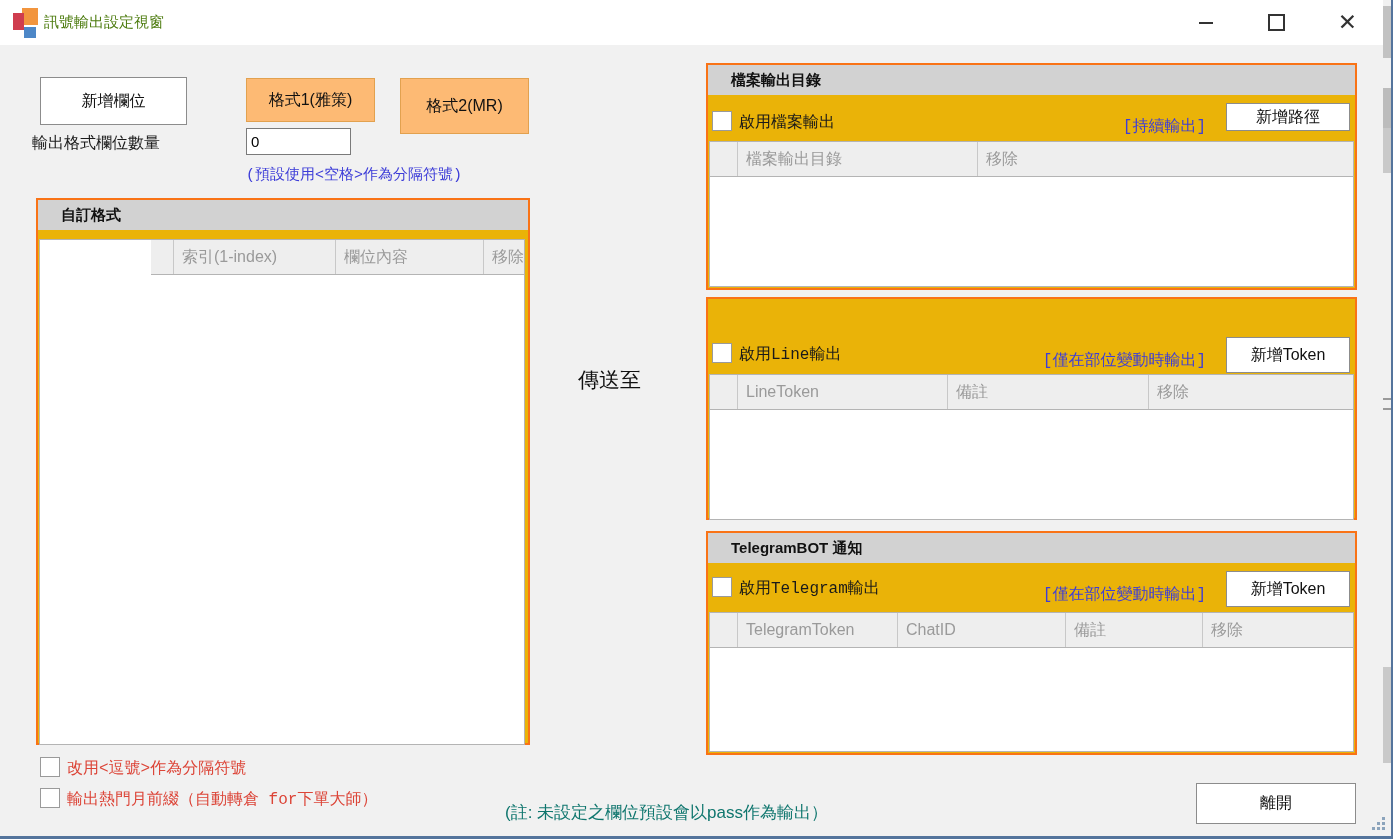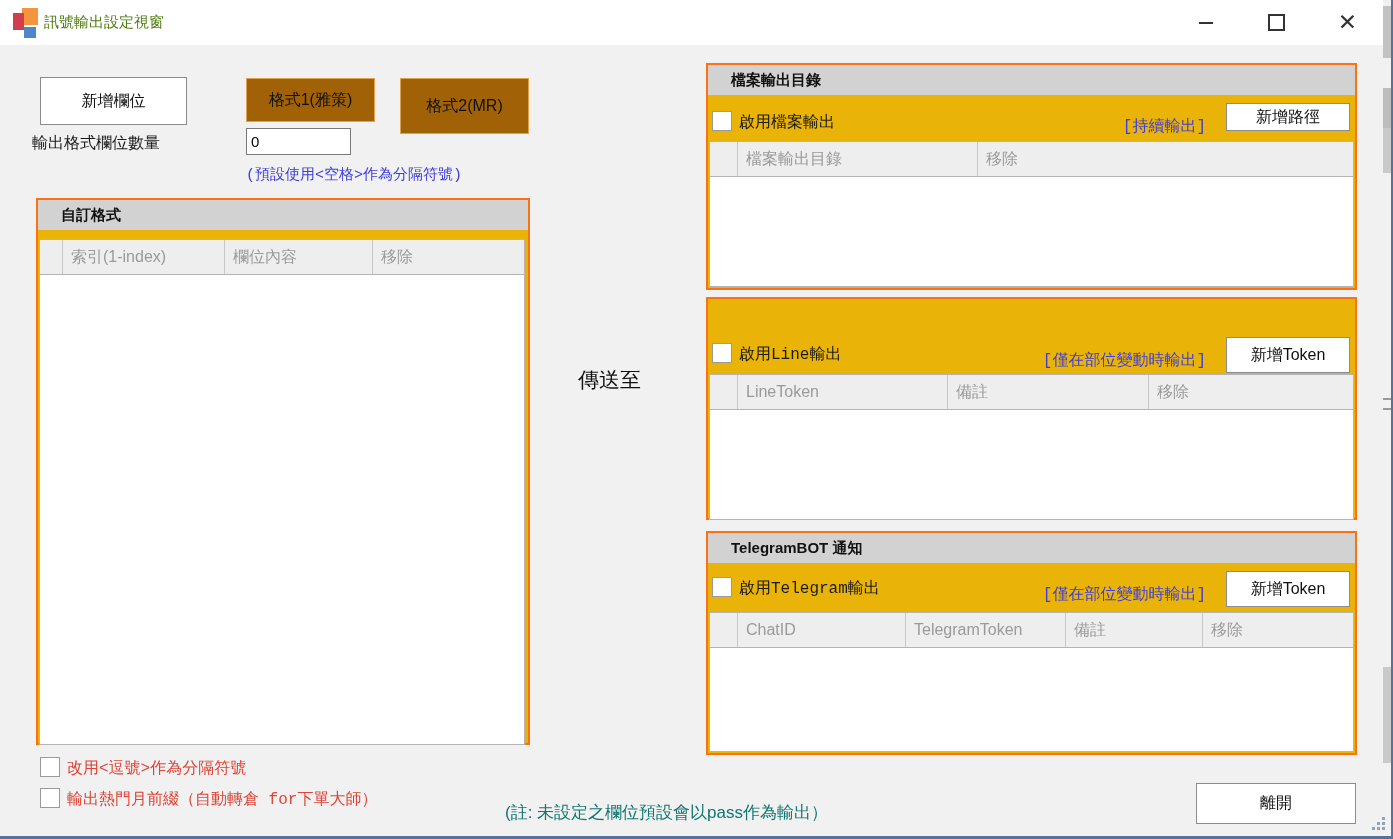--- a/index.html
+++ b/index.html
@@ -21,21 +21,21 @@
   .win-title { position:absolute; left:44px; top:13px; font-size:15px; color:#4d7c0f; }
   .win-controls { position:absolute; right:8px; top:0; height:45px; display:flex; }
   .win-btn { width:71px; height:45px; display:flex; align-items:center; justify-content:center; cursor:default; }
   .min-glyph { display:block; width:14px; height:2px; background:#333; }
   .max-glyph { display:block; width:17px; height:17px; border:2px solid #333; background:transparent; }
   .close-glyph { font-size:23px; color:#333; line-height:1; }
 
   
   .btn { position:absolute; display:flex; align-items:center; justify-content:center;
          background:#ffffff; border:1px solid #8c8c8c; font-size:16px; color:#111; cursor:default; }
-  .btn-peach { background:#a16207; border:1px solid #e2a14f; }
+  .btn-peach { background:#fdba74; border:1px solid #e2a14f; }
   .checkbox { position:absolute; width:20px; height:20px; background:#ffffff; border:1px solid #9a9a9a; }
   .label { position:absolute; font-size:16px; white-space:nowrap;font-family:Liberation Mono, monospace; }
   .hint-blue { color:#3d3dd8; }
   .label-red { color:#dc4437; }
   .textbox { position:absolute; border:1px solid #7a7a7a; background:#fff; font-size:15px;
              padding:2px 4px; font-family:"Liberation Sans","DejaVu Sans",sans-serif; }
 
   
   .group { position:absolute; background:#eab308; border:2px solid #f97316; }
   .group-header { height:30px; line-height:30px; background:#d2d2d2; font-weight:bold;
@@ -89,21 +89,21 @@
   <div class="btn" style="left:40px; top:77px; width:147px; height:48px;">新增欄位</div>
   <div class="btn btn-peach" style="left:246px; top:78px; width:129px; height:44px;">格式1(雅策)</div>
   <div class="btn btn-peach" style="left:400px; top:78px; width:129px; height:56px;">格式2(MR)</div>
 
   <span class="label" style="left:32px; top:133px;">輸出格式欄位數量</span>
   <input class="textbox" style="left: 246px; top: 128px; width: 105px; height: 27px;" value="0">
   <span class="label hint-blue" style="left:246px; top:165px; font-size:15px;">(預設使用&lt;空格&gt;作為分隔符號)</span>
 
   <div class="group" style="left:36px; top:198px; width:494px; height:547px;">
     <div class="group-header">自訂格式</div>
-    <div class="tbl" style="left:1px; top:39px; width:486px; height:506px;">
+    <div class="tbl" style="left:1px; top:39px; width:486px; height:506px;align-items:flex-end;">
       <div class="tbl-head">
         <div class="th-cell" style="width:23px; padding-left:0;"></div>
         <div class="th-cell" style="width:162px;">索引(1-index)</div>
         <div class="th-cell" style="width:148px;">欄位內容</div>
         <div class="th-cell th-flex">移除</div>
       </div>
       <div class="tbl-body"></div>
     </div>
   </div>
 
@@ -143,22 +143,22 @@
 
   <div class="group" style="left:706px; top:531px; width:651px; height:224px;">
     <div class="group-header">TelegramBOT 通知</div>
     <span class="checkbox" style="left:4px; top:44px;"></span>
     <span class="label" style="left:31px; top:45px;">啟用Telegram輸出</span>
     <span class="label hint-blue" style="right:149px; top:51px;">[僅在部位變動時輸出]</span>
     <div class="btn" style="right:5px; top:38px; width:124px; height:36px;">新增Token</div>
     <div class="tbl" style="left:1px; top:79px; width:645px; height:140px;">
       <div class="tbl-head">
         <div class="th-cell" style="width:28px; padding-left:0;"></div>
+        <div class="th-cell" style="width:160px;">TelegramToken</div>
         <div class="th-cell" style="width:168px;">ChatID</div>
-        <div class="th-cell" style="width:160px;">TelegramToken</div>
         <div class="th-cell" style="width:137px;">備註</div>
         <div class="th-cell th-flex">移除</div>
       </div>
       <div class="tbl-body"></div>
     </div>
   </div>
 
   <span class="checkbox" style="left:40px; top:757px;"></span>
   <span class="label label-red" style="left:67px; top:758px;">改用&lt;逗號&gt;作為分隔符號</span>
 

